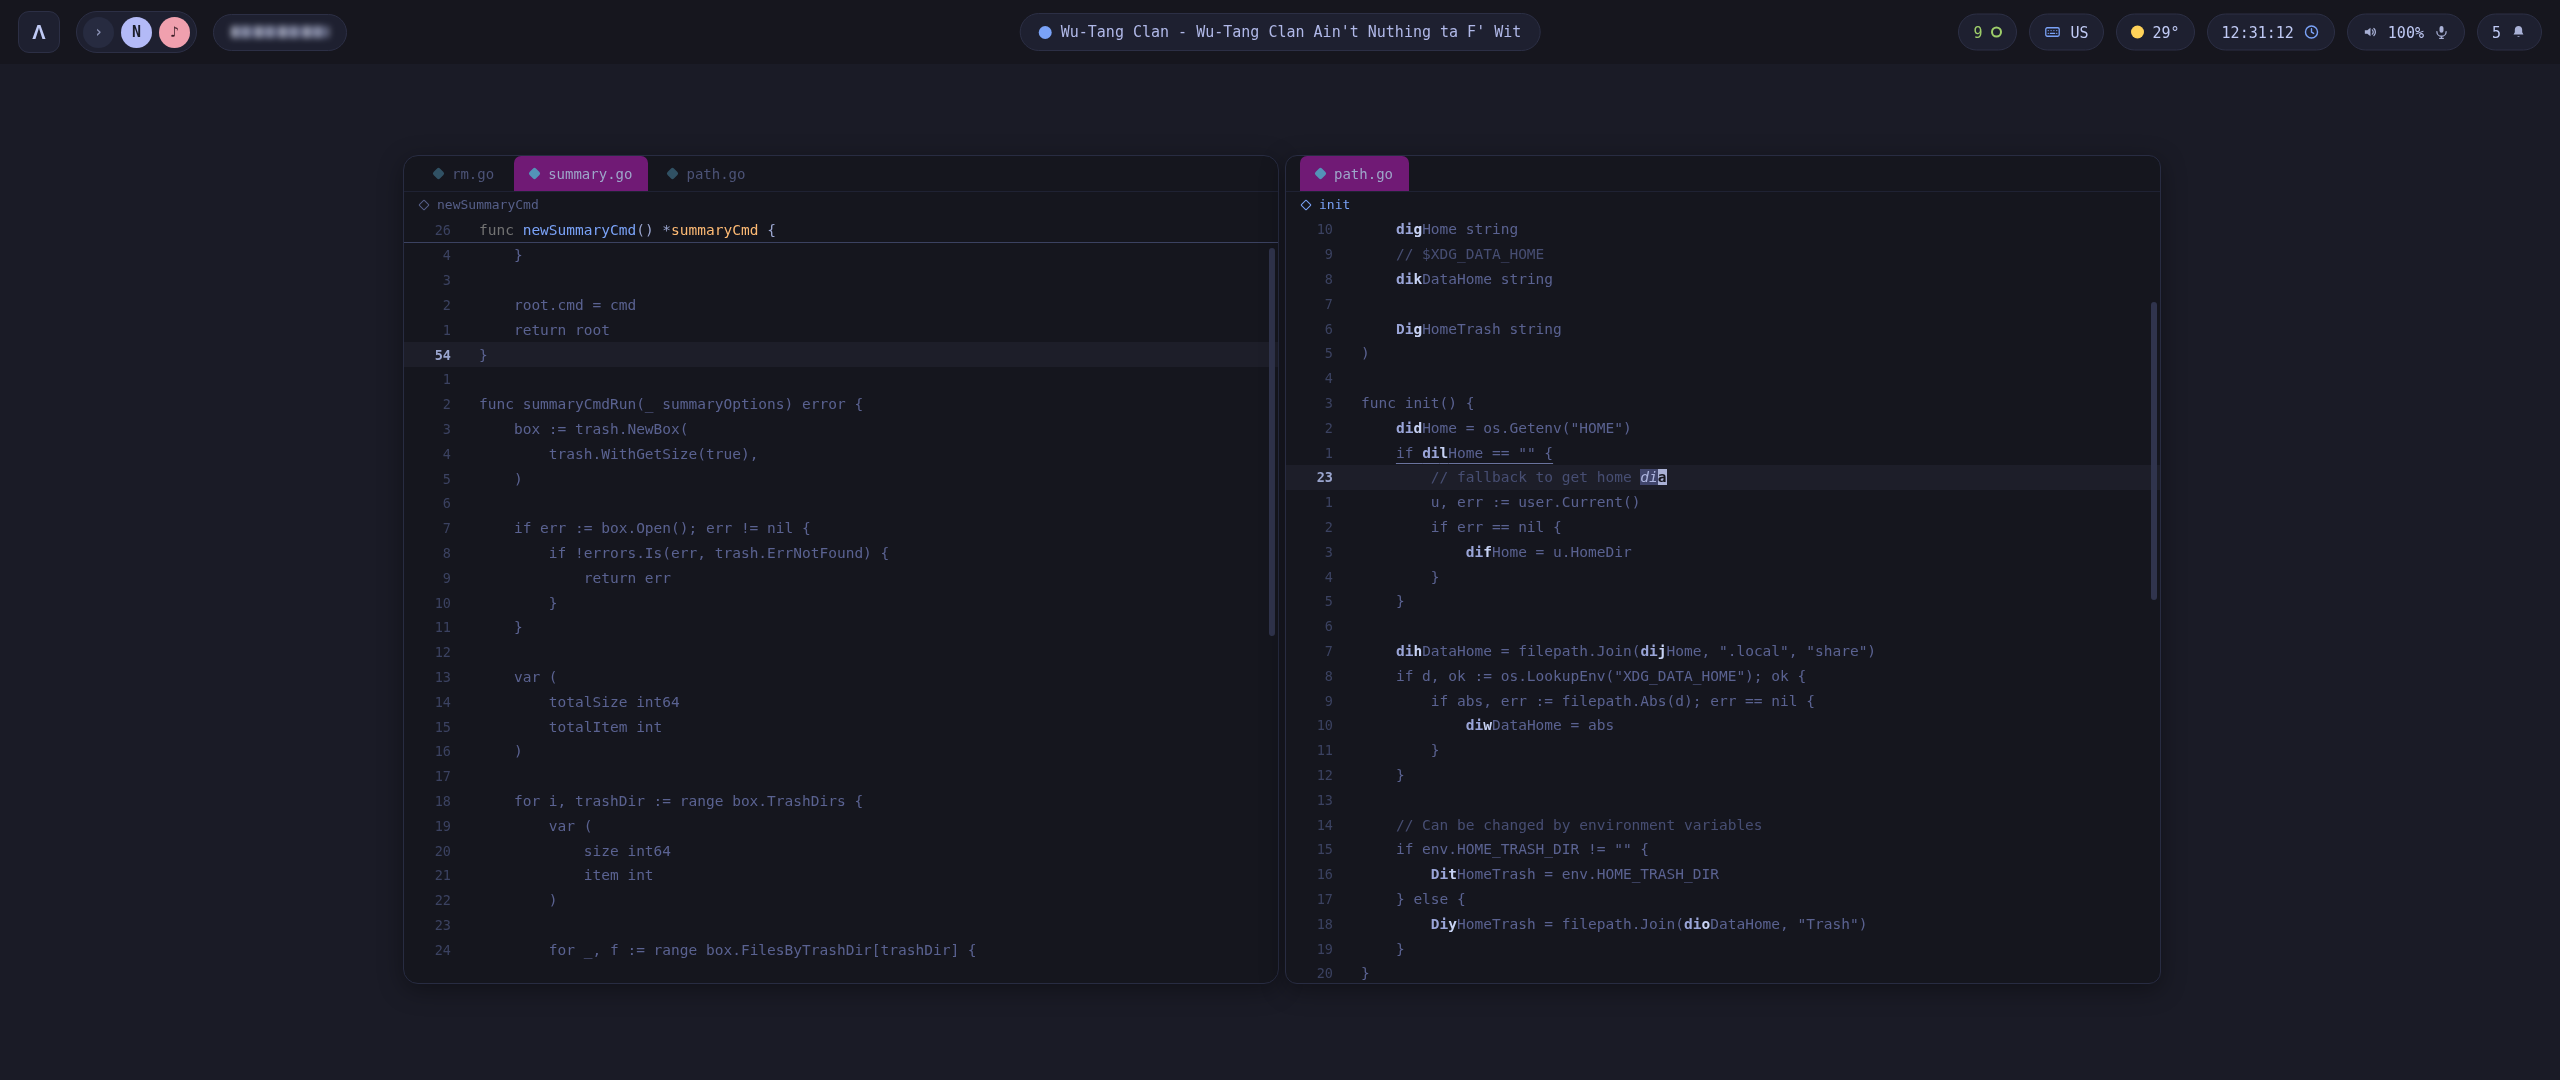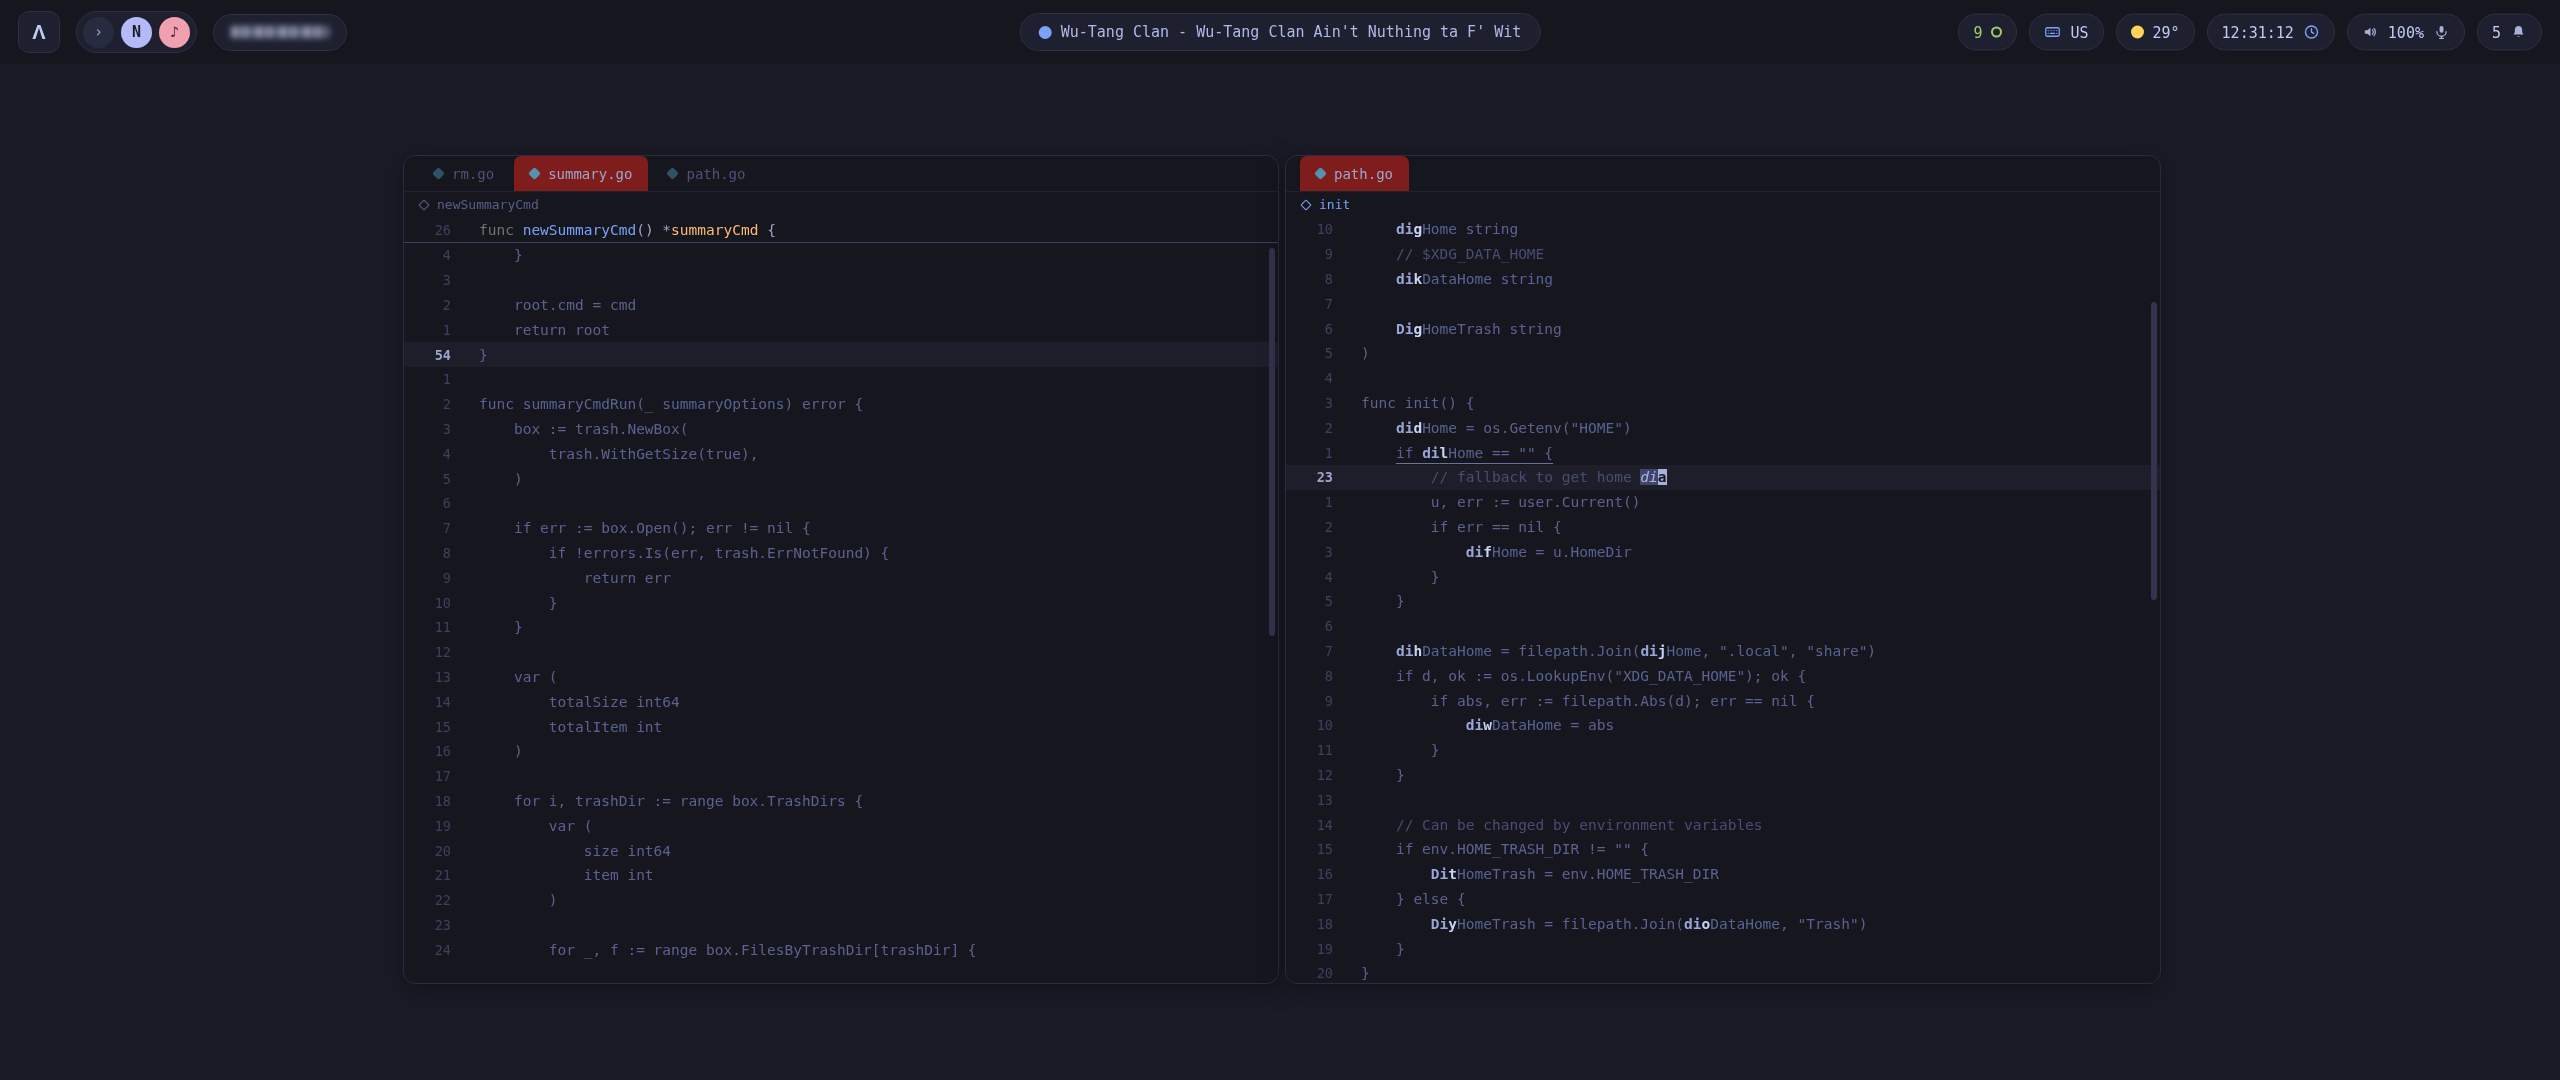--- a/index.html
+++ b/index.html
@@ -53,32 +53,32 @@
   .icn { width:17px; height:17px; flex:0 0 auto; color:#a9b1d6; }
   .icn.blue { color:#7aa2f7; }
   .music { padding:0 18px; height:38px; color:#b0b8e8; }
 
   
   .editor {
     position:absolute; top:155px; width:876px; height:829px;
     background:#15161e; border:1px solid #282c42; border-radius:12px;
     overflow:hidden; box-shadow:0 6px 24px rgba(0,0,0,.35);
   }
-  #ed-left { left:403px; }
+  #ed-left { left:403px;border-radius:15px; }
   #ed-right { left:1285px; }
 
   .tabbar {
     height:36px; display:flex; align-items:stretch; padding-left:14px;
     border-bottom:1px solid #1f2233; gap:4px;
   }
   .tab {
     display:flex; align-items:center; gap:9px; padding:0 16px;
     font-size:14px; color:#4c5377; cursor:pointer; border-radius:7px 7px 0 0;
   }
-  .tab.active { background:#7f1d1d; color:#9da6c9; }
+  .tab.active { background:#701a75; color:#9da6c9; }
   .fileicon {
     width:9px; height:9px; background:#519aba; transform:rotate(45deg);
     border-radius:2px; display:inline-block; opacity:.45; flex:0 0 auto;
   }
   .tab.active .fileicon { opacity:.95; }
 
   .crumb {
     height:25px; display:flex; align-items:center; padding-left:16px;
     font-size:13px; color:#565f89; cursor:pointer;
   }

